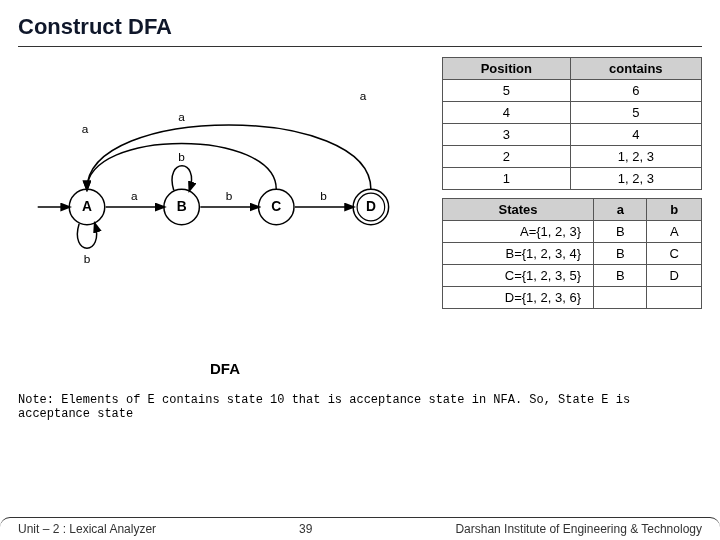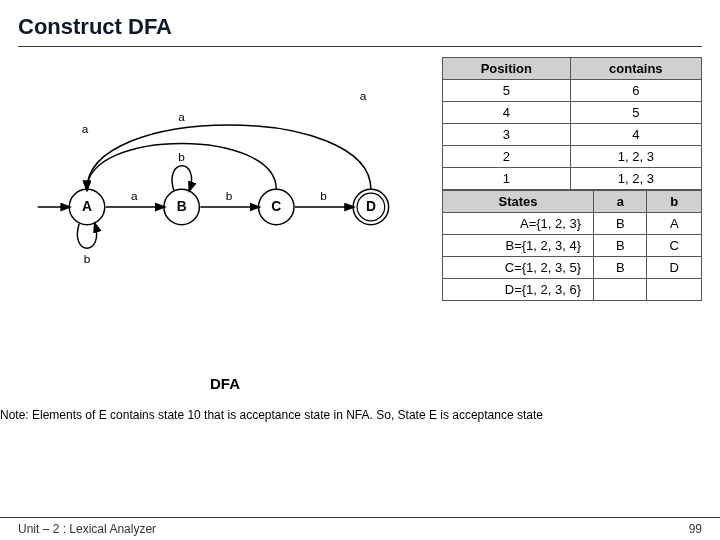--- a/index.html
+++ b/index.html
@@ -34,27 +34,28 @@
 
     .dfa-svg {
       width: 100%;
       height: 300px;
     }
 
     .dfa-label {
       text-align: center;
       font-weight: bold;
       font-size: 15px;
-      margin-top: 15px;
+      margin-top: 0;
     }
 
     
     .tables-area {
       display: flex;
       flex-direction: column;
+      gap: 8px;
       min-width: 260px;
     }
 
     table {
       border-collapse: collapse;
       font-size: 13px;
     }
 
     .pos-table td, .pos-table th {
       border: 1px solid #555;
@@ -75,37 +76,39 @@
       background: #d0d0d0;
       font-weight: bold;
     }
     .states-table td:first-child {
       text-align: right;
       padding-left: 6px;
     }
 
     
     .note-area {
-      padding: 6px 0 0;
+      padding: 6px 18px 0;
       font-size: 12px;
+      font-family: Liberation Mono, monospace;
     }
 
     
     .footer {
       position: absolute;
       bottom: 0;
       left: 0;
       right: 0;
       display: flex;
       justify-content: space-between;
       align-items: center;
       border-top: 1px solid #333;
       padding: 4px 18px;
       font-size: 12px;
       color: #333;
+      border-radius: 10px;
     }
   </style>
 </head>
 <body>
 
 <div class="title">Construct DFA</div>
 <div class="title-underline"></div>
 
 <div class="main-content">
 
@@ -230,14 +233,15 @@
     </table>
   </div>
 </div>
 
 <div class="note-area">
   <span>Note:  Elements of E contains state 10 that is acceptance state in NFA. So, State E is acceptance state</span>
 </div>
 
 <div class="footer">
   <span>Unit – 2  : Lexical Analyzer</span>
-  <span>99</span>
+  <span>39</span>
+  <span>Darshan Institute of Engineering &amp; Technology</span>
 </div>
 
 </body></html>

